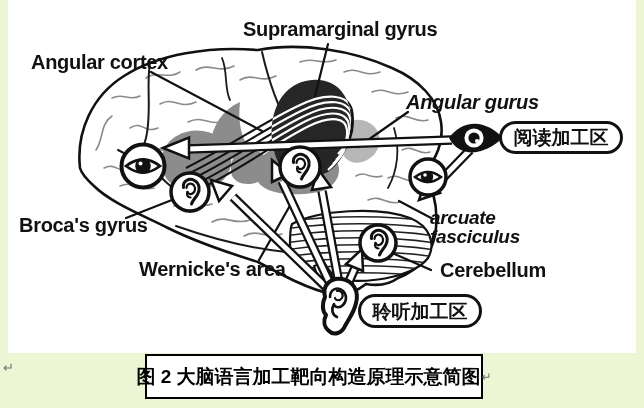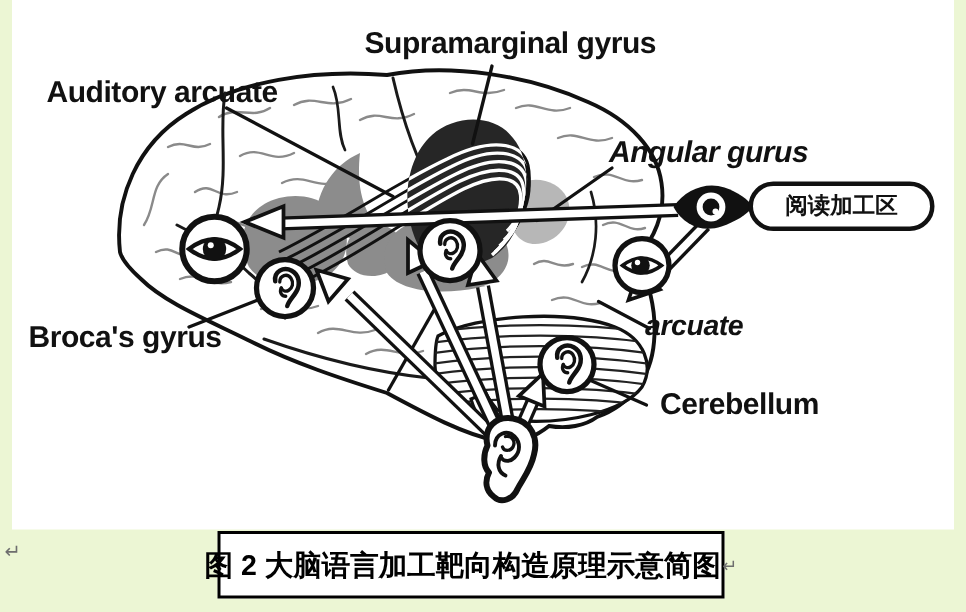--- a/index.html
+++ b/index.html
@@ -9,21 +9,21 @@
   }
   html,body{margin:0;padding:0;}
   body{width:644px;height:408px;background:var(--page-bg);position:relative;overflow:hidden;
        font-family:"Liberation Sans", sans-serif;}
   .canvas{position:absolute;left:8px;top:0;width:628px;height:353px;background:var(--canvas-bg);}
   svg.art{position:absolute;left:0;top:0;width:644px;height:408px;}
   .overlay{position:absolute;left:0;top:0;width:644px;height:408px;}
   .lbl{position:absolute;font-weight:bold;color:var(--ink);font-size:20px;line-height:21px;
        letter-spacing:-0.3px;white-space:nowrap;}
   .callout{position:absolute;background:#fff;border:3px solid var(--ink);border-radius:17px;
-       font-weight:bold;color:var(--ink);font-size:15px;text-align:center;box-sizing:border-box;}
+       font-weight:bold;color:var(--ink);font-size:19px;text-align:center;box-sizing:border-box;}
   .caption-box{position:absolute;left:145px;top:354px;width:338px;height:45px;background:#fff;
        border:2px solid #000;box-sizing:border-box;display:flex;align-items:center;justify-content:center;
        font-weight:bold;font-size:19px;color:#000;white-space:nowrap;}
   .ret{font-size:12px;color:var(--return-gray);font-weight:normal;margin-left:1px;}
   .pmark{position:absolute;left:3px;top:360px;font-size:13px;color:var(--return-gray);}
 </style>
 </head>
 <body>
 
 <div class="canvas"></div>
@@ -197,29 +197,32 @@
   <g>
     <path d="M 325,297 C 322,285 331,277 342,279 C 354,281 359,292 356,303 C 354,313 348,320 345,326 C 342,333 334,336 329,331 C 324,327 323,321 326,315 C 322,311 322,303 325,297 Z" fill="#fff" stroke="#111" stroke-width="4" stroke-linejoin="round"></path>
     <path d="M 330,297 C 330,289 338,286 343,291 C 347,295 347,301 343,305 C 340,308 336,308 334,305" fill="none" stroke="#111" stroke-width="2.6" stroke-linecap="round"></path>
     <path d="M 334,304 C 331,309 332,315 337,317" fill="none" stroke="#111" stroke-width="2.6" stroke-linecap="round"></path>
     <path d="M 337,291 C 341,290 344,294 342,298 C 340,301 336,301 335,298" fill="none" stroke="#111" stroke-width="2.2" stroke-linecap="round"></path>
   </g>
 </svg>
 
 <div class="overlay">
   <div class="lbl" style="left:243px;top:19px;">Supramarginal gyrus</div>
-  <div class="lbl" style="left:31px;top:52px;">Auditory arcuate</div>
+  <div class="lbl" style="left:31px;top:52px;">Angular cortex</div>
   <div class="lbl" style="left:406px;top:92px;font-style:italic;">Angular gurus</div>
   <div class="lbl" style="left:19px;top:215px;">Broca's gyrus</div>
+  <div class="lbl" style="left:139px;top:259px;">Wernicke's area</div>
   <div class="lbl" style="left:430px;top:208px;font-size:19px;line-height:19px;font-style:italic;">
     <div>arcuate</div>
+    <div>fasciculus</div>
   </div>
   <div class="lbl" style="left:440px;top:260px;">Cerebellum</div>
 
   <div class="callout" style="left:499px;top:121px;width:124px;height:33px;line-height:28px;">阅读加工区</div>
+  <div class="callout" style="left:358px;top:294px;width:124px;height:34px;line-height:29px;">聆听加工区</div>
 
   <div class="caption-box">
     <span>图 2 大脑语言加工靶向构造原理示意简图</span>
       <span class="ret">↵</span>
   </div>
 
   <div class="pmark">↵</div>
 </div>
 
 </body></html>

